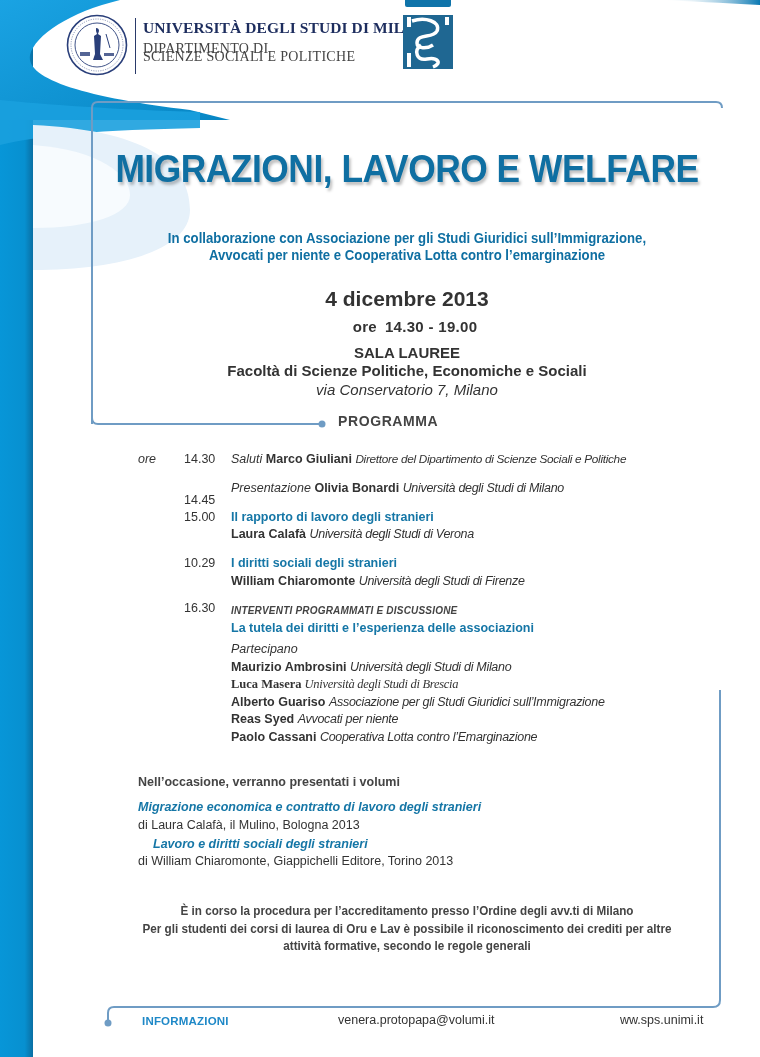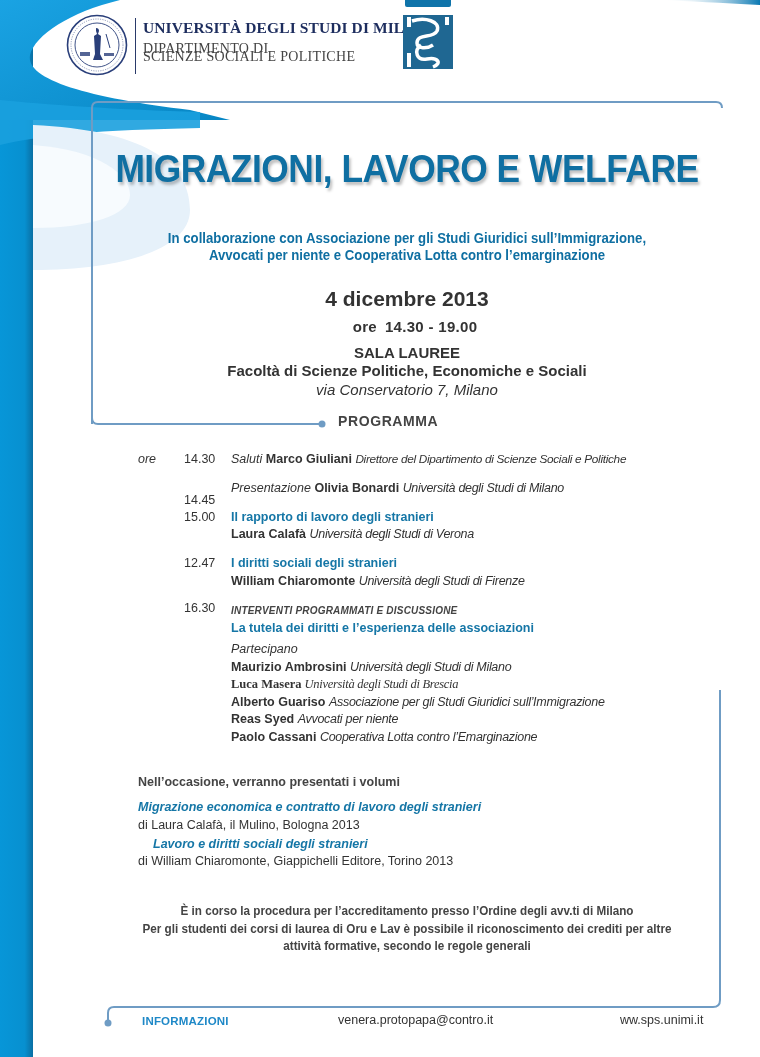--- a/index.html
+++ b/index.html
@@ -145,21 +145,21 @@
   <i>Università degli Studi di Milano</i>
 </div>
 
 <div class="layer abs prog" style="left:184px; top:510px;">15.00</div>
 <div class="layer abs prog" style="left:231px; top:510px;"><span class="blue">Il rapporto di lavoro degli stranieri</span></div>
 <div class="layer abs prog" style="left:231px; top:527px;">
   <b>Laura Calafà</b>
   <i>Università degli Studi di Verona</i>
 </div>
 
-<div class="layer abs prog" style="left:184px; top:556px;">12.47</div>
+<div class="layer abs prog" style="left:184px; top:556px;">10.29</div>
 <div class="layer abs prog" style="left:231px; top:556px;"><span class="blue">I diritti sociali degli stranieri</span></div>
 <div class="layer abs prog" style="left:231px; top:574px;">
   <b>William Chiaromonte</b>
   <i>Università degli Studi di Firenze</i>
 </div>
 
 <div class="layer abs prog" style="left:184px; top:601px;">16.30</div>
 <div class="layer abs prog" style="left:231px; top:603px;"><span class="caps">INTERVENTI PROGRAMMATI E DISCUSSIONE</span></div>
 <div class="layer abs prog" style="left:231px; top:621px;"><span class="blue">La tutela dei diritti e l’esperienza delle associazioni</span></div>
 <div class="layer abs prog" style="left:231px; top:642px;"><i style="letter-spacing:0">Partecipano</i></div>
@@ -184,14 +184,14 @@
 <div class="layer abs books" style="left:138px; top:800px;"><span class="btitle">Migrazione economica e contratto di lavoro degli stranieri</span></div>
 <div class="layer abs books" style="left:138px; top:818px;">di Laura Calafà, il Mulino, Bologna 2013</div>
 <div class="layer abs books" style="left:153px; top:837px;"><span class="btitle">Lavoro e diritti sociali degli stranieri</span></div>
 <div class="layer abs books" style="left:138px; top:854px;">di William Chiaromonte, Giappichelli Editore, Torino 2013</div>
 
 <div class="layer abs notes" style="top:904px;">È in corso la procedura per l’accreditamento presso l’Ordine degli avv.ti di Milano</div>
 <div class="layer abs notes" style="top:922px;">Per gli studenti dei corsi di laurea di Oru e Lav è possibile il riconoscimento dei crediti per altre</div>
 <div class="layer abs notes" style="top:939px;">attività formative, secondo le regole generali</div>
 
 <div class="layer abs footer-info">INFORMAZIONI</div>
-<div class="layer abs footer-mail">venera.protopapa@contro.it</div>
+<div class="layer abs footer-mail">venera.protopapa@volumi.it</div>
 <div class="layer abs footer-web">ww.sps.unimi.it</div>
 
 </body></html>

